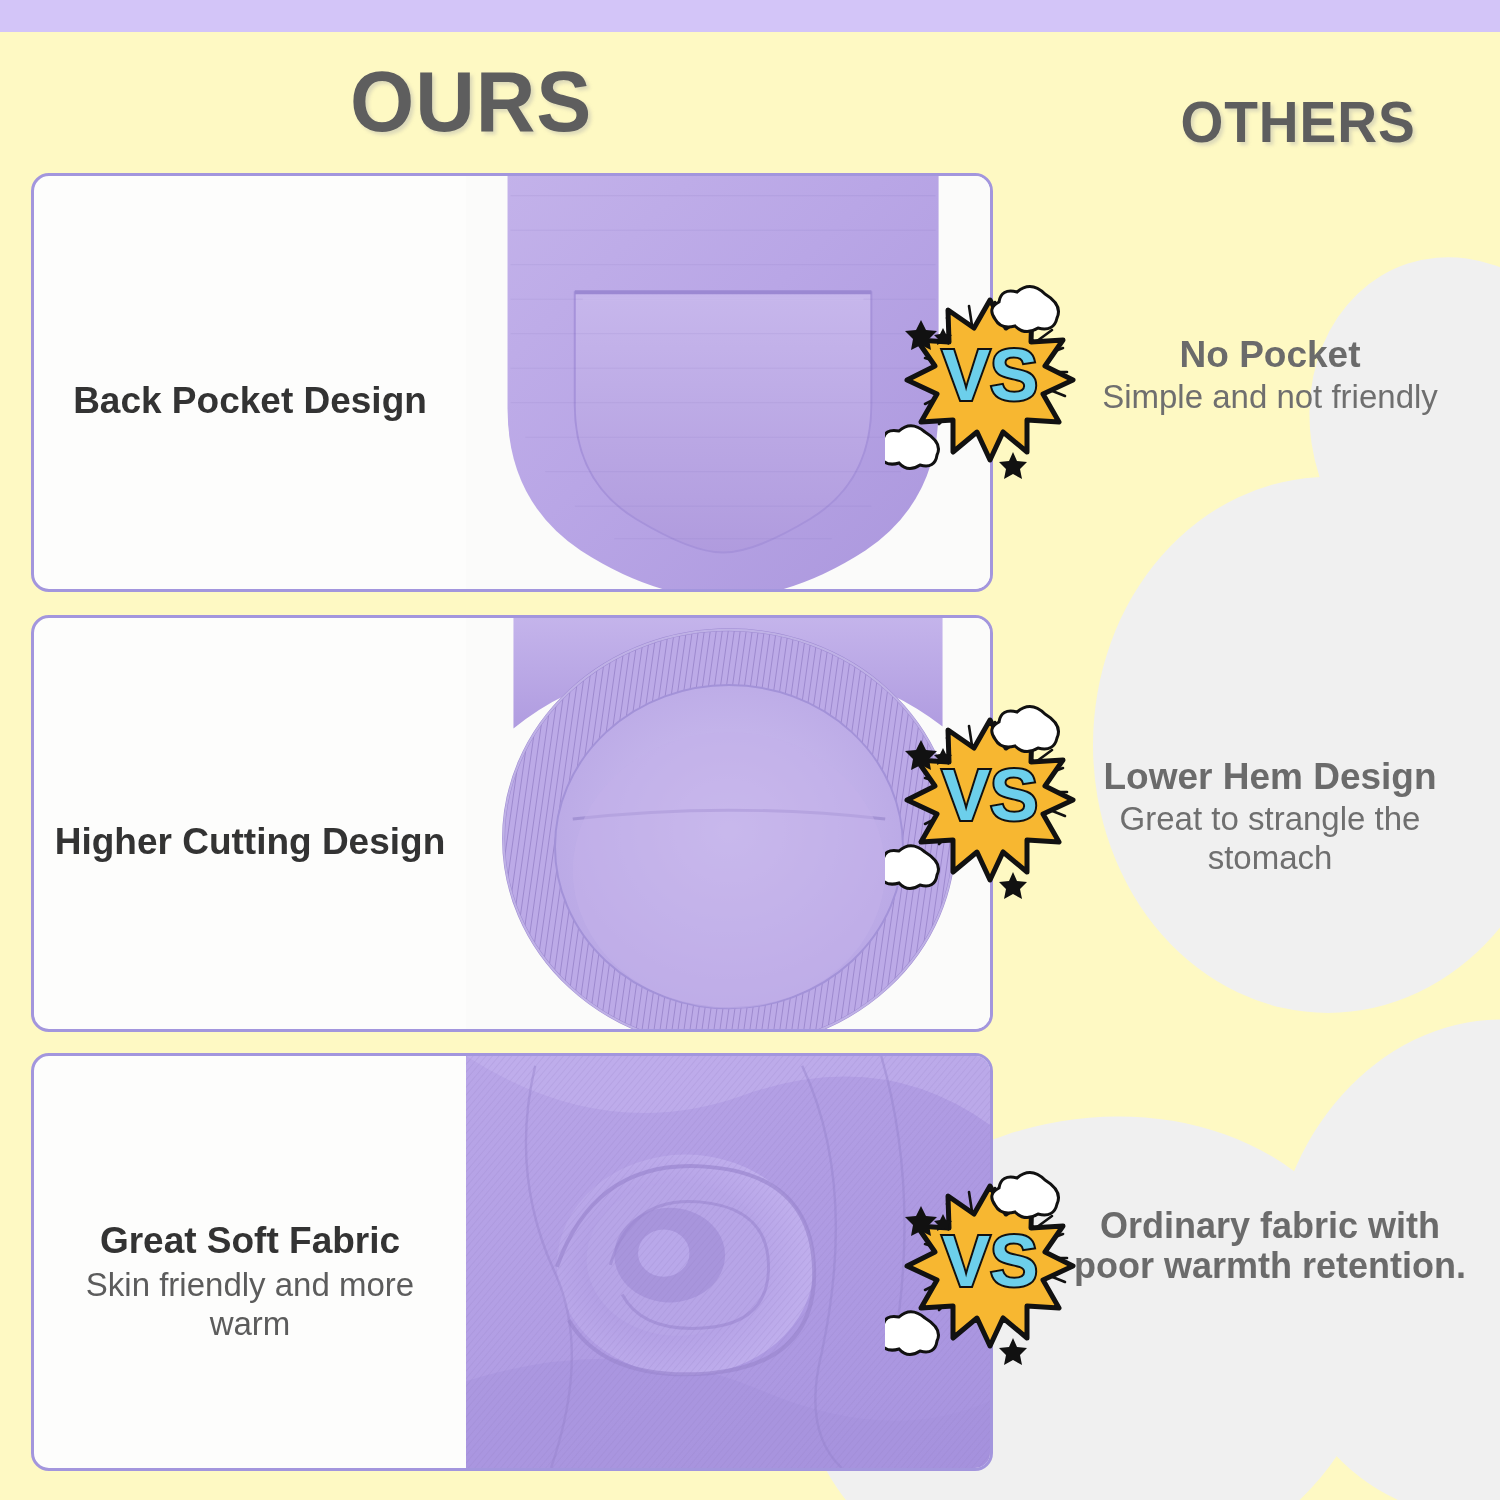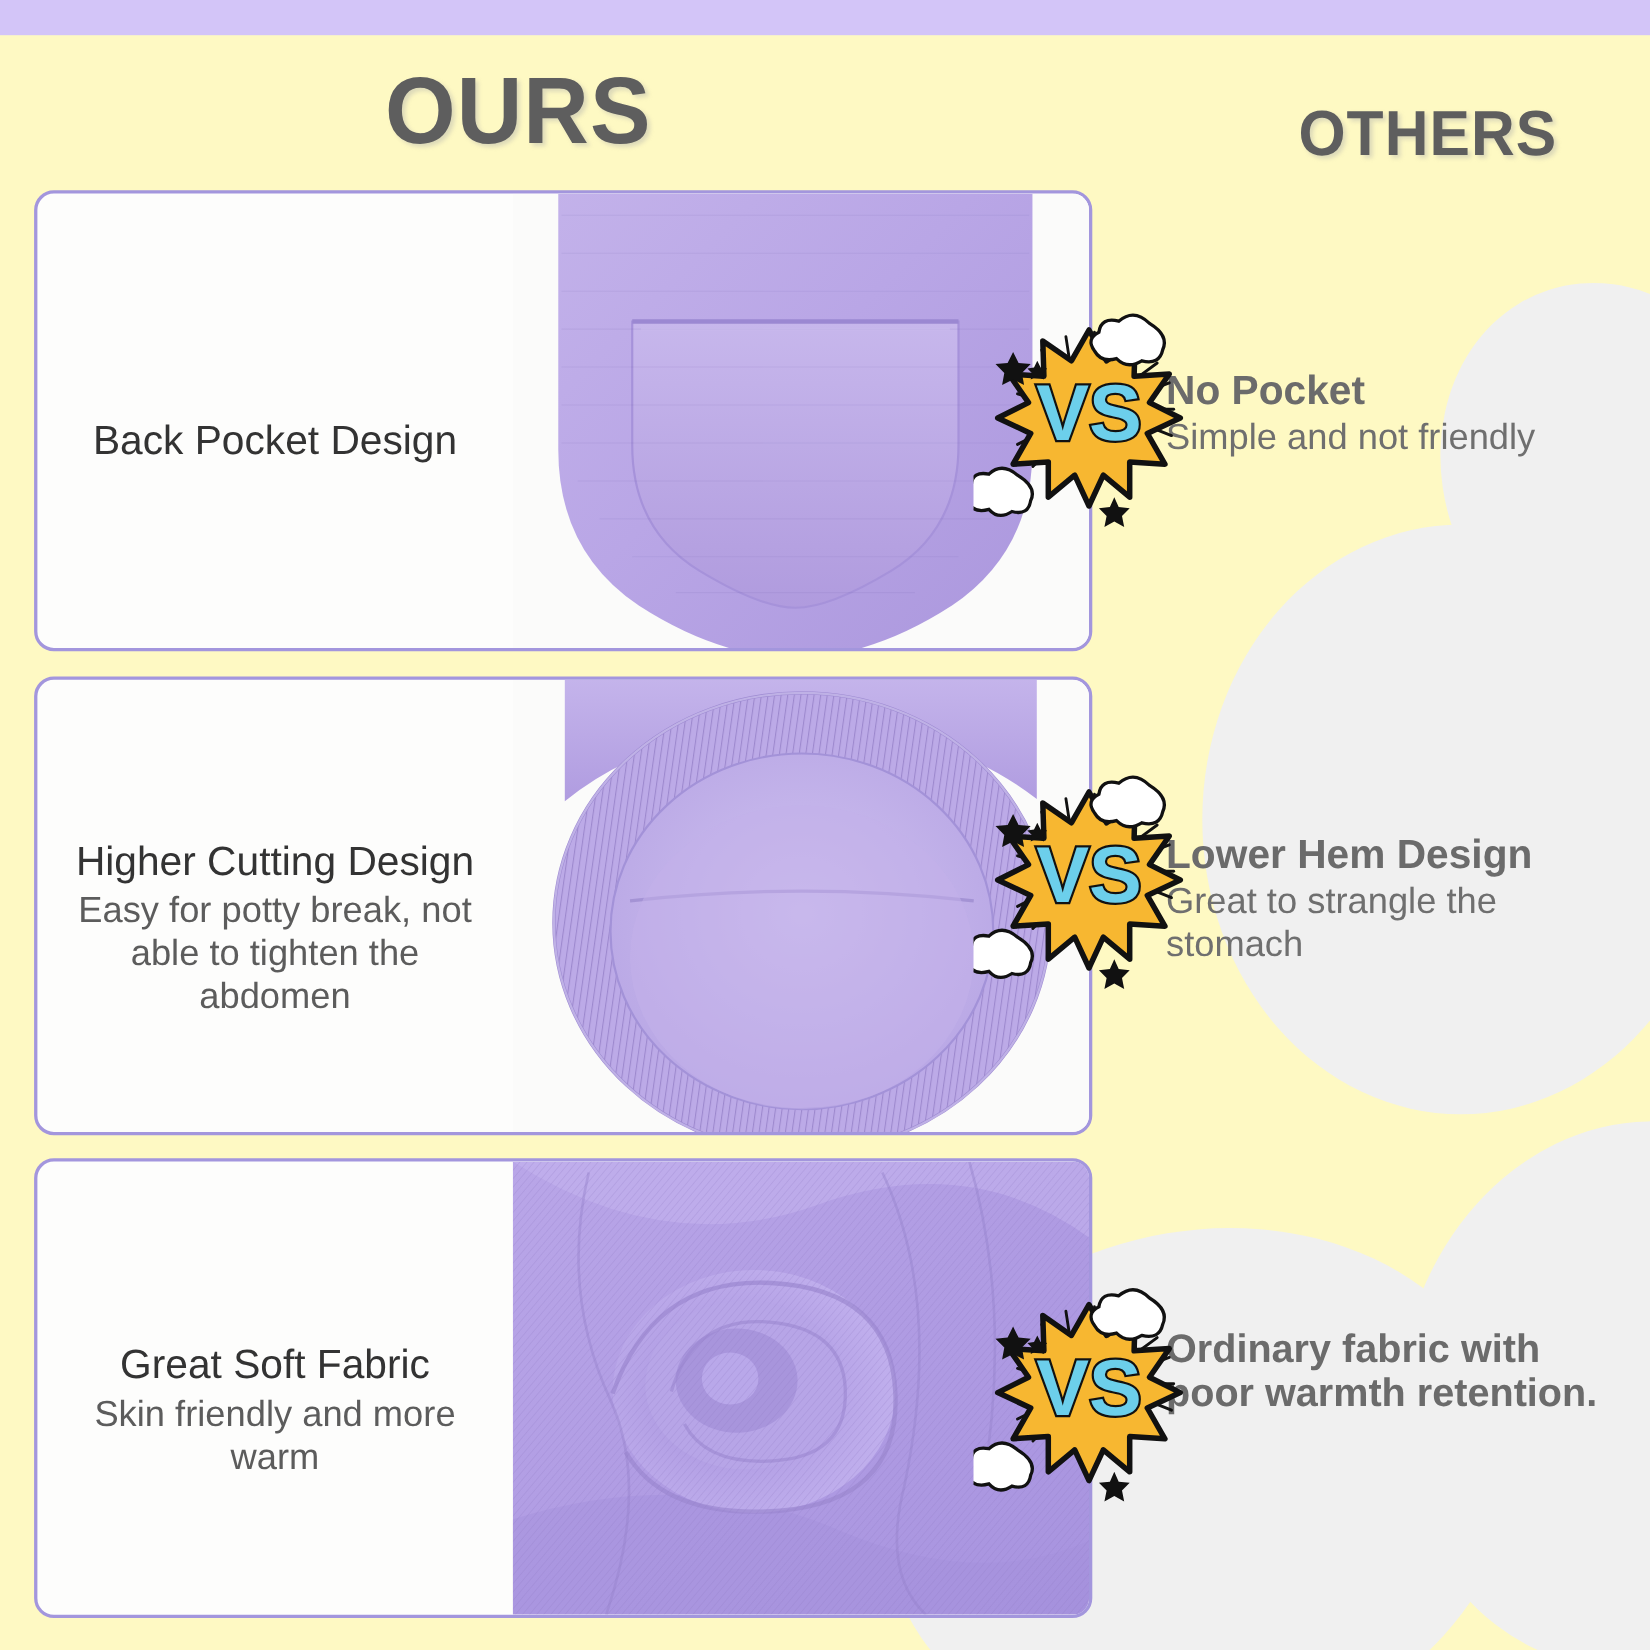--- a/index.html
+++ b/index.html
@@ -92,21 +92,21 @@
     display: flex;
     flex-direction: column;
     align-items: center;
     justify-content: center;
     text-align: center;
     padding: 0 14px;
     box-sizing: border-box;
   }
   .ours-title {
     font-size: 37px;
-    font-weight: normal;
+    font-weight: bold;
     color: #333333;
     line-height: 1.12;
     margin-bottom: 4px;
     margin-top: 40px;
   }
   .ours-desc {
     font-size: 33px;
     color: #5c5c5c;
     line-height: 1.18;
   }
@@ -119,20 +119,21 @@
     right: 0;
     bottom: 0;
     overflow: hidden;
   }
 
   
   .others-block {
     position: absolute;
     left: 1060px;
     width: 420px;
+    text-align: center;
   }
   .others-title {
     font-size: 37px;
     font-weight: bold;
     color: #6b6b6b;
     line-height: 1.12;
   }
   .others-desc {
     font-size: 33px;
     color: #6f6f6f;
@@ -246,21 +247,20 @@
       <path d="M36 48 l5 10 11 1 -8 8 2 11 -10 -5 -10 5 2 -11 -8 -8 11 -1 Z"></path>
       <path d="M58 56 l3 6 6 1 -4 4 1 6 -6 -3 -6 3 1 -6 -4 -4 6 -1 Z"></path>
       <path d="M128 180 l4 9 10 1 -7 7 2 10 -9 -5 -9 5 2 -10 -7 -7 10 -1 Z"></path>
     </g>
   </svg>
 
   <div class="card card-2">
     <div class="card-inner">
       <div class="ours-text">
         <div class="ours-title">Higher Cutting Design</div>
-        <div class="ours-desc">Easy for potty break, not able to tighten the abdomen</div>
       </div>
       <div class="photo">
         <svg viewBox="0 0 530 417" preserveAspectRatio="none" width="100%" height="100%">
           <defs>
             <linearGradient id="lav2" x1="0" y1="0" x2="0" y2="1">
               <stop offset="0%" stop-color="#c6b6ec"></stop>
               <stop offset="100%" stop-color="#b09ce0"></stop>
             </linearGradient>
             <radialGradient id="inner2" cx="50%" cy="45%" r="62%">
               <stop offset="0%" stop-color="#cfc1f0"></stop>

